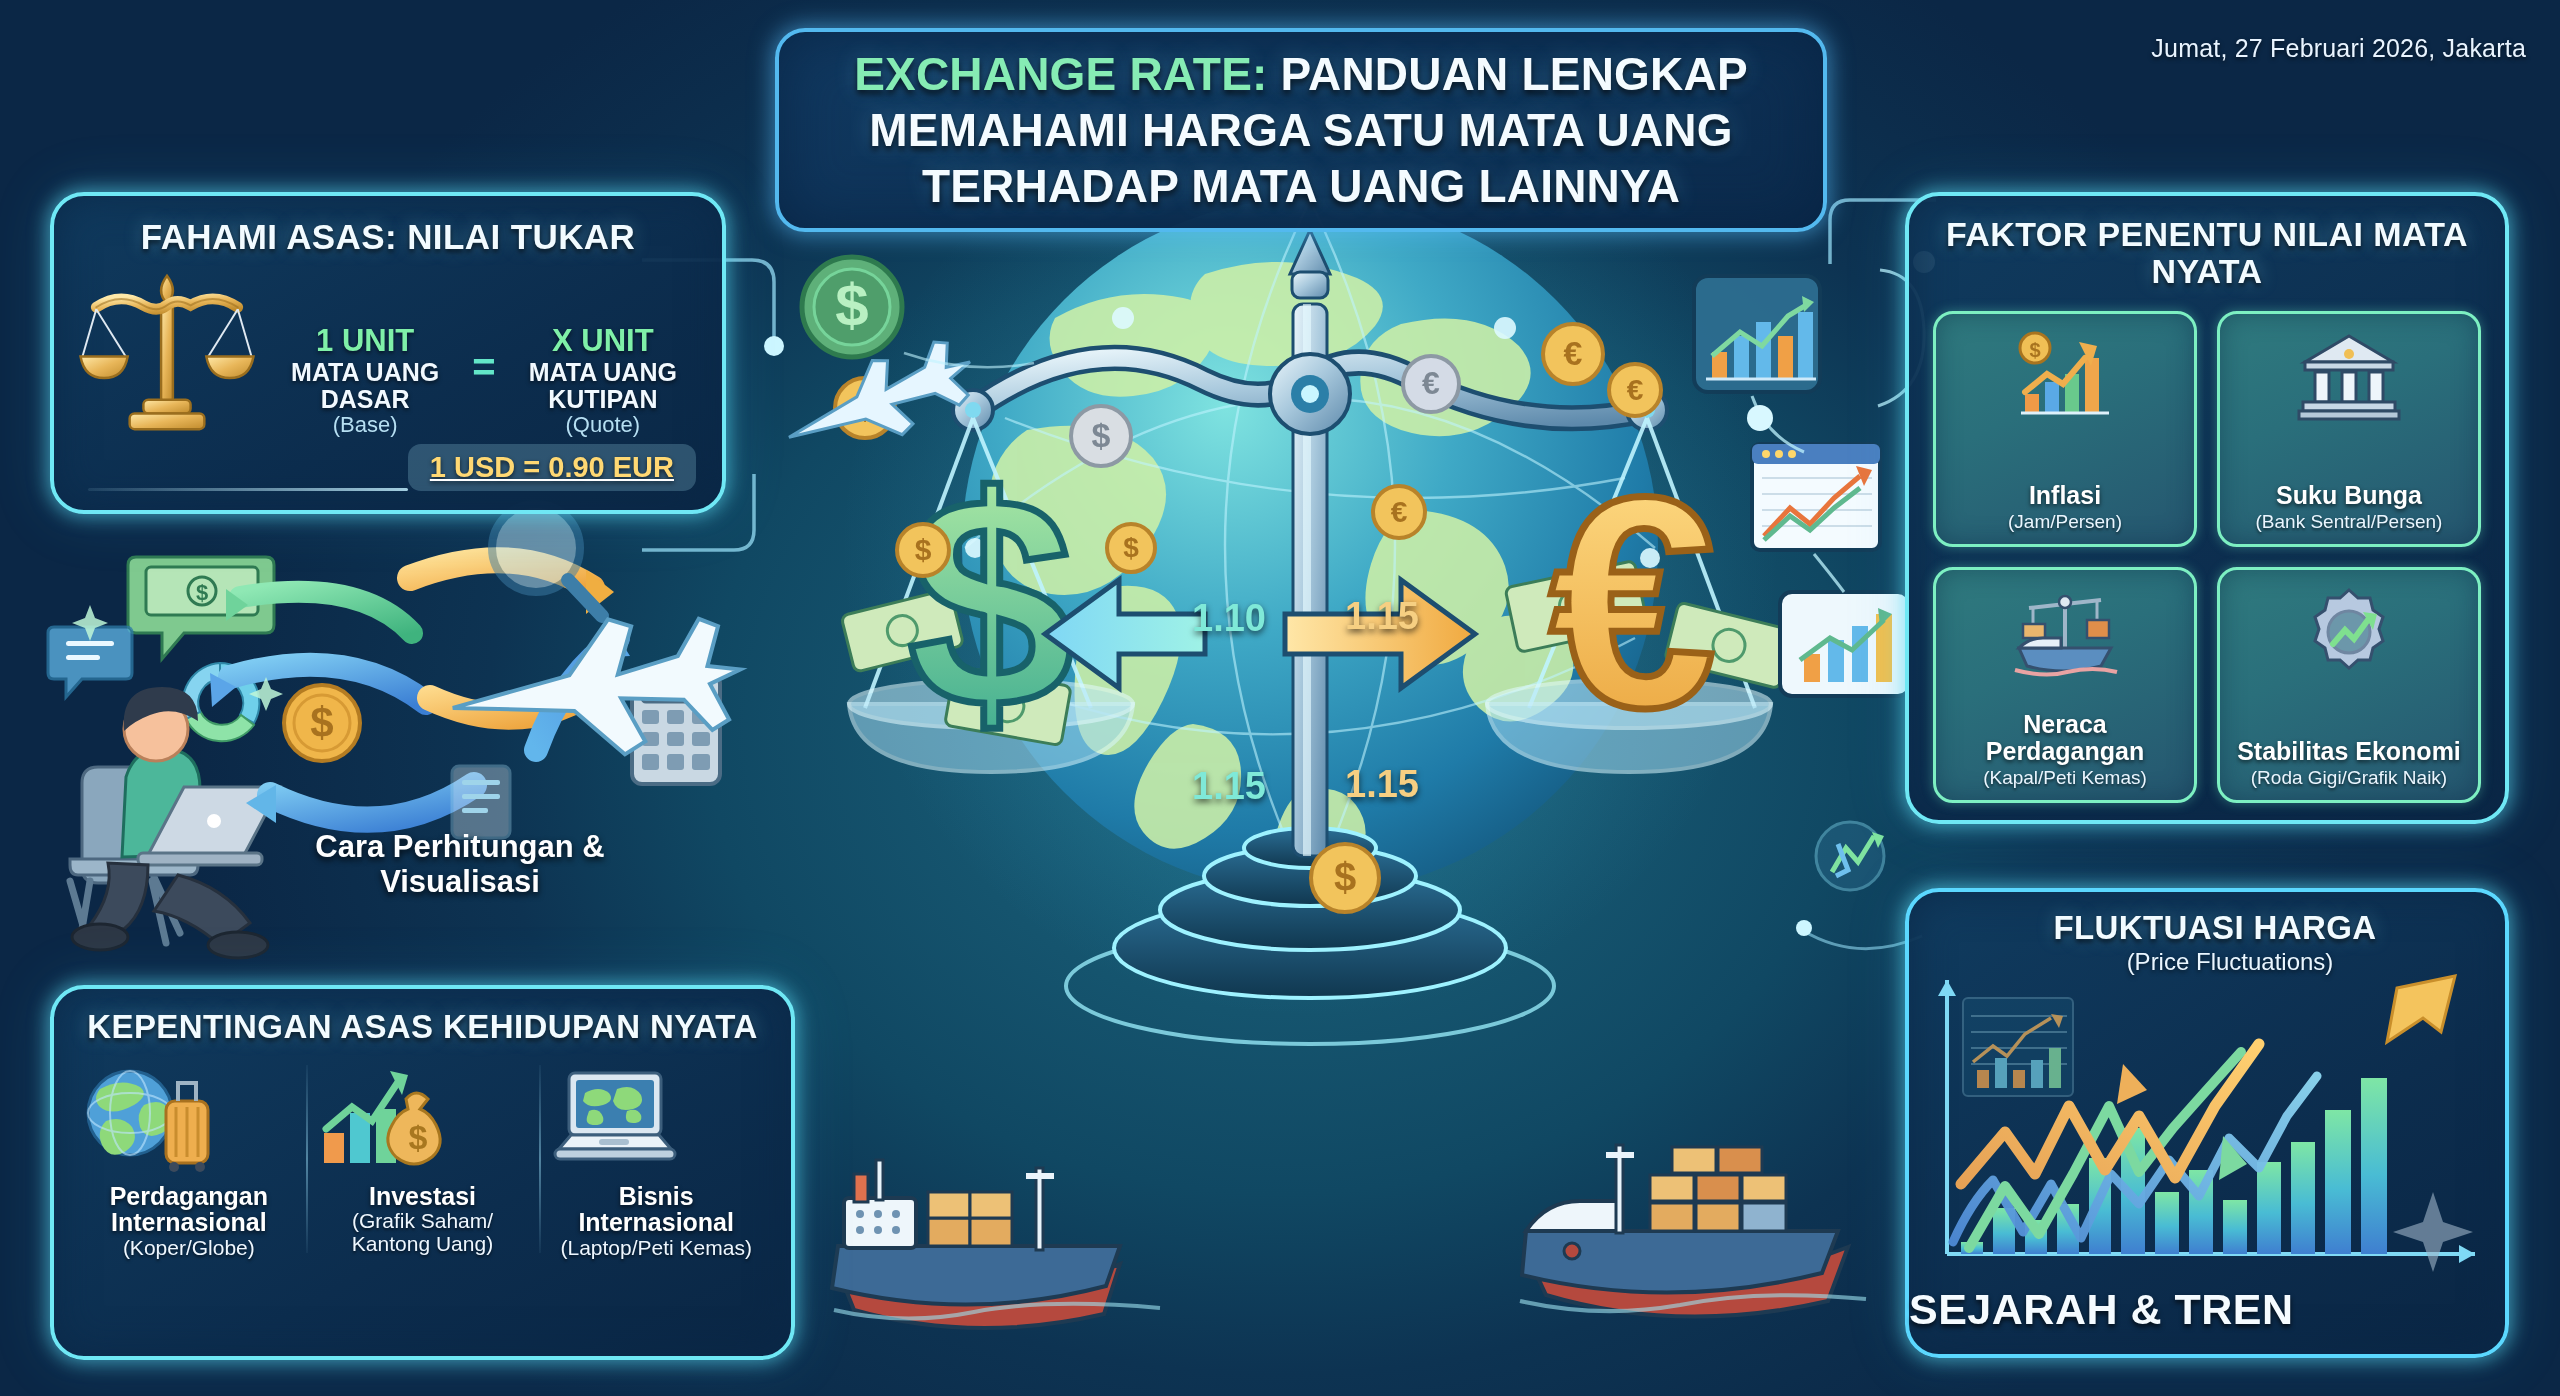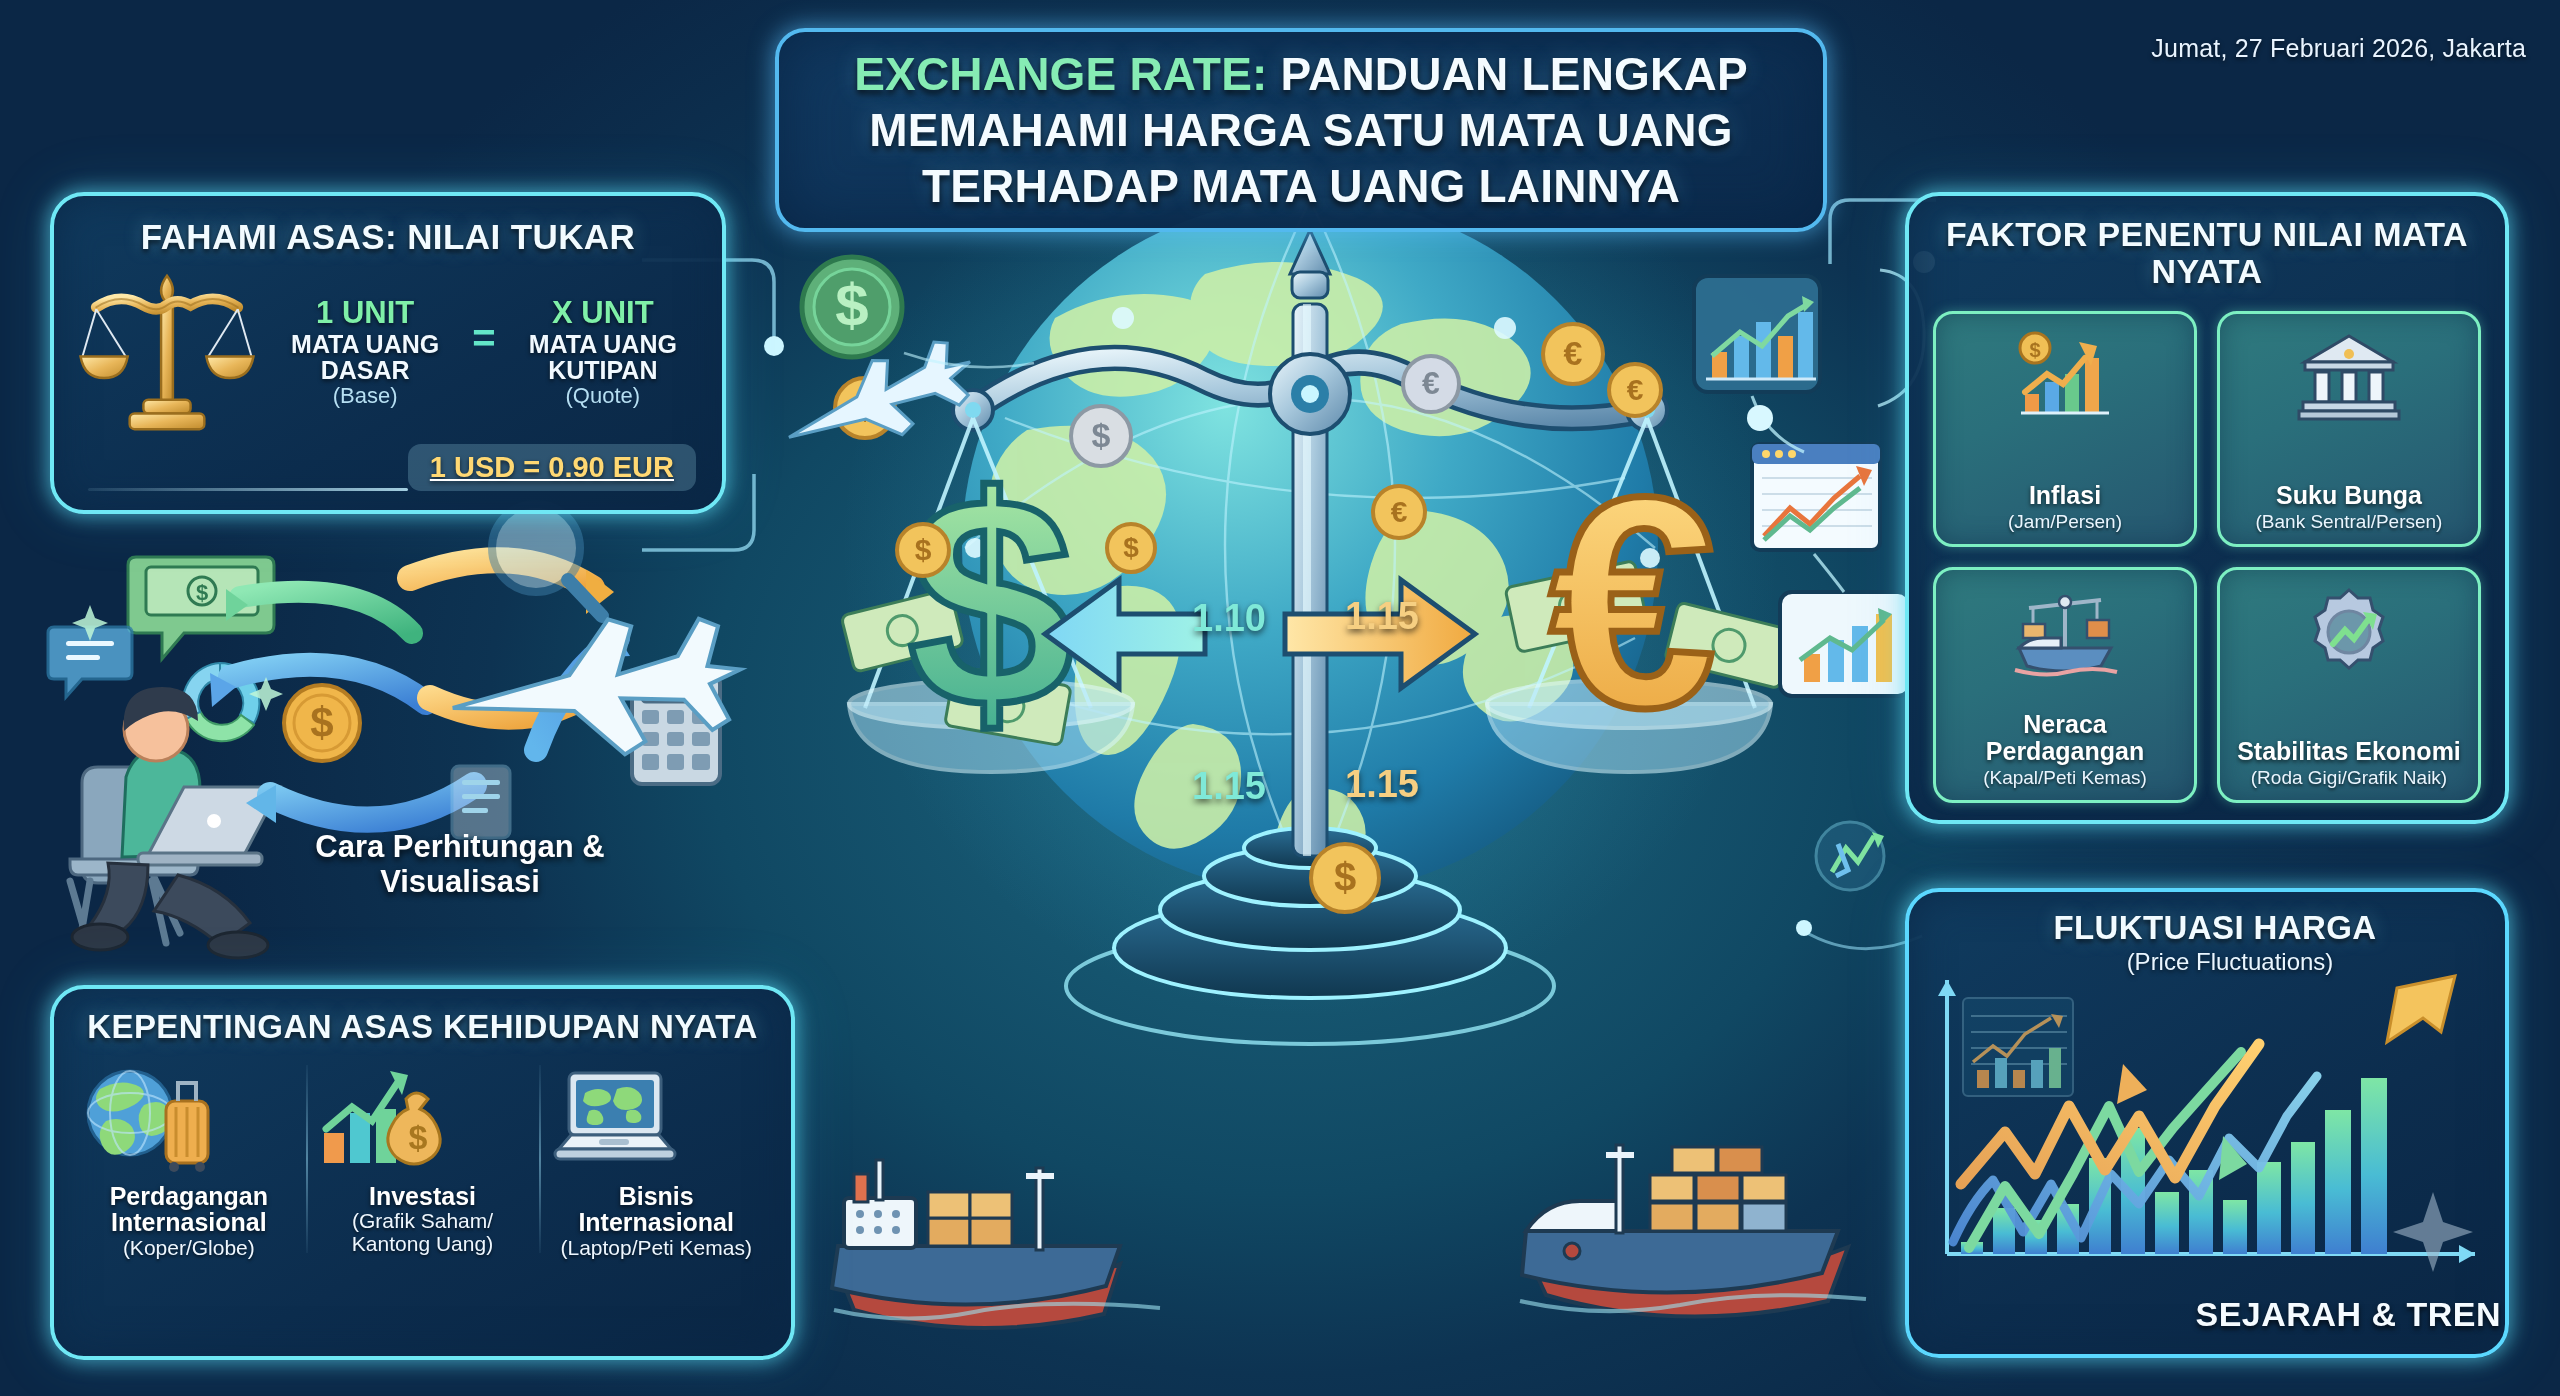--- a/index.html
+++ b/index.html
@@ -46,21 +46,21 @@
 
   #date-stamp{
     position:absolute; right:34px; top:34px;
     font-size:25px; color:#e9f4ff; letter-spacing:.2px;
     text-shadow:0 2px 4px rgba(0,0,0,.6);
   }
 
   
   #basics-panel{ left:50px; top:192px; width:676px; height:322px; }
   #basics-title{ font-size:35px; margin-top:22px; }
-  .basics-body{ display:flex; align-items:center; padding:10px 22px 0 24px; gap:12px; }
+  .basics-body{ display:flex; align-items:flex-end; padding:10px 22px 0 24px; gap:12px; }
   .scales-icon{ width:178px; height:172px; flex:0 0 178px; }
   .eq-grid{ display:flex; align-items:center; gap:10px; flex:1; }
   .eq-col{ flex:1; text-align:center; }
   .eq-unit{ font-size:31px; font-weight:bold; color:#7ff0a8; text-shadow:0 2px 4px rgba(0,0,0,.6); }
   .eq-name{ font-size:25px; font-weight:bold; color:#f1f9ff; line-height:1.05; text-shadow:0 2px 4px rgba(0,0,0,.6); }
   .eq-sub{ font-size:22px; color:#b6dff2; }
   .eq-sign{ font-size:40px; font-weight:bold; color:#63e6c8; padding-bottom:26px; }
   .rate-row{ display:flex; align-items:flex-end; gap:0; padding:6px 26px 0 34px;text-decoration:underline; }
   .rate-line{ flex:1; height:3px; background:linear-gradient(90deg,rgba(180,230,245,.1),rgba(190,235,250,.85)); border-radius:2px; }
   .rate-pill{
@@ -85,22 +85,22 @@
     text-shadow:0 2px 4px rgba(0,0,0,.65);}
   .factor-sub{ font-size:19px; color:#eaf6ff; line-height:1.1; margin-top:3px; margin-bottom:4px;
     text-shadow:0 2px 3px rgba(0,0,0,.6);}
 
   
   #fluct-panel{ left:1905px; top:888px; width:604px; height:470px; border-color:#5bd8ff; }
   #fluct-title{ font-size:33px; margin-top:18px;margin-left:16px; }
   #fluct-sub{ font-size:24px; color:#eaf6ff; text-align:center; margin-top:2px;
     text-shadow:0 2px 4px rgba(0,0,0,.6);padding-left:46px; }
   #fluct-chart{ position:absolute; left:18px; top:78px; width:568px; height:312px; }
-  #fluct-foot{ position:absolute; left:0; right:4px; bottom:20px; text-align:right;
-    font-size:34px; font-weight:bold; color:#f5fbff; letter-spacing:.5px;
+  #fluct-foot{ position:absolute; left:0; right:4px; bottom:20px; text-align:left;
+    font-size:43px; font-weight:bold; color:#f5fbff; letter-spacing:.5px;
     text-shadow:0 3px 5px rgba(0,0,0,.7); }
 
   
   #life-panel{ left:50px; top:985px; width:745px; height:375px; }
   #life-title{ font-size:33px; margin-top:20px; }
   .life-grid{ display:flex; padding:10px 18px 0 18px; }
   .life-col{ flex:1; text-align:center; position:relative; padding:0 6px; }
   .life-col + .life-col::before{
     content:""; position:absolute; left:0; top:10px; bottom:6px; width:2px;
     background:linear-gradient(180deg,rgba(150,215,240,.05),rgba(150,215,240,.5),rgba(150,215,240,.05));

